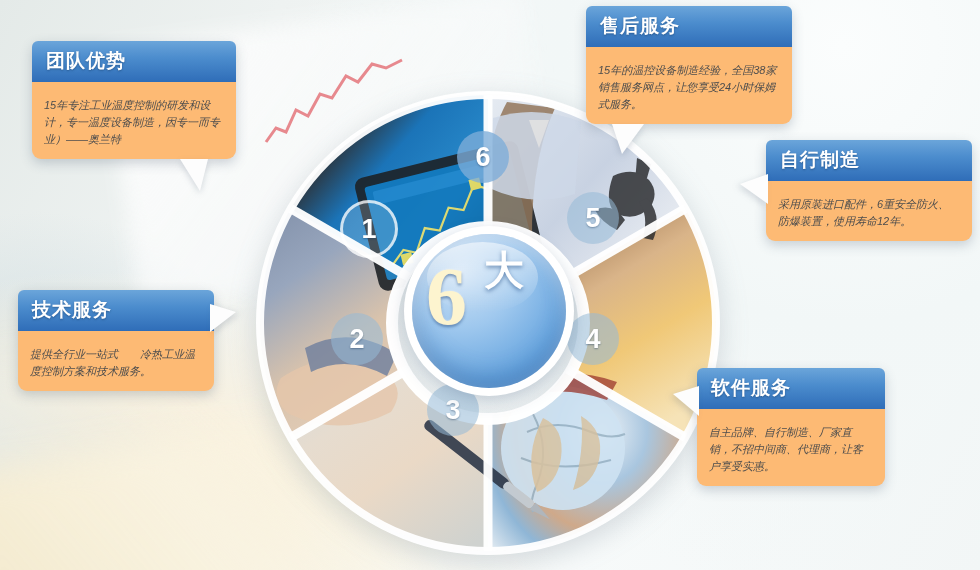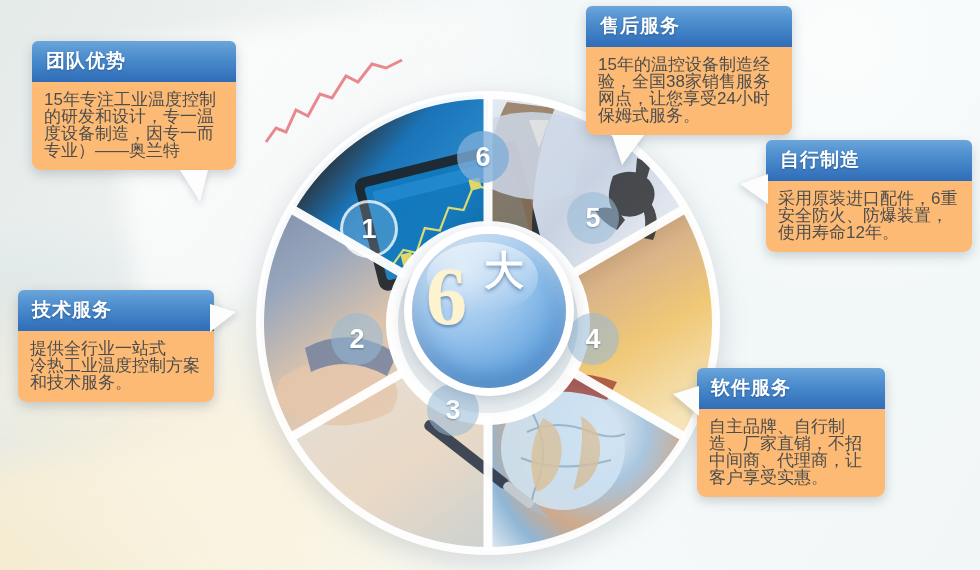--- a/index.html
+++ b/index.html
@@ -63,21 +63,21 @@
   .nb-fill{background:rgba(126,173,217,.78);}
   .nb-soft{background:rgba(150,185,215,.55);}
 
   
   .callout{position:absolute;border-radius:9px;background:#fdba74;
     box-shadow:0 4px 12px rgba(60,80,105,.25);overflow:visible;}
   .co-head{border-radius:6px 6px 0 0;padding:7px 14px 8px 14px;
     background:linear-gradient(180deg,#6ba5da 0%,#4b8ccd 42%,#2f6db8 100%);
     color:#ffffff;font-size:19px;font-weight:bold;letter-spacing:1px;
     text-shadow:0 1px 2px rgba(20,55,100,.5);}
-  .co-body{padding:9px 12px 11px 12px;color:#4d4d4d;font-size:17px;line-height:17px;}
+  .co-body{padding:15px 12px 11px 12px;color:#4d4d4d;font-size:11px;line-height:17px;font-style:italic;}
   .co-body.center{text-align:left;}
   .tail{position:absolute;width:0;height:0;}
 
   
   #co-team{left:32px;top:41px;width:204px;}
   #co-team .tail{left:148px;top:100%;border-left:20px solid transparent;border-right:8px solid transparent;border-top:32px solid #fdfdfd;filter:drop-shadow(0 3px 3px rgba(60,80,105,.2));}
 
   #co-after{left:586px;top:6px;width:206px;}
   #co-after .tail{left:26px;top:100%;border-left:10px solid transparent;border-right:22px solid transparent;border-top:30px solid #fdfdfd;filter:drop-shadow(0 3px 3px rgba(60,80,105,.2));}
 

